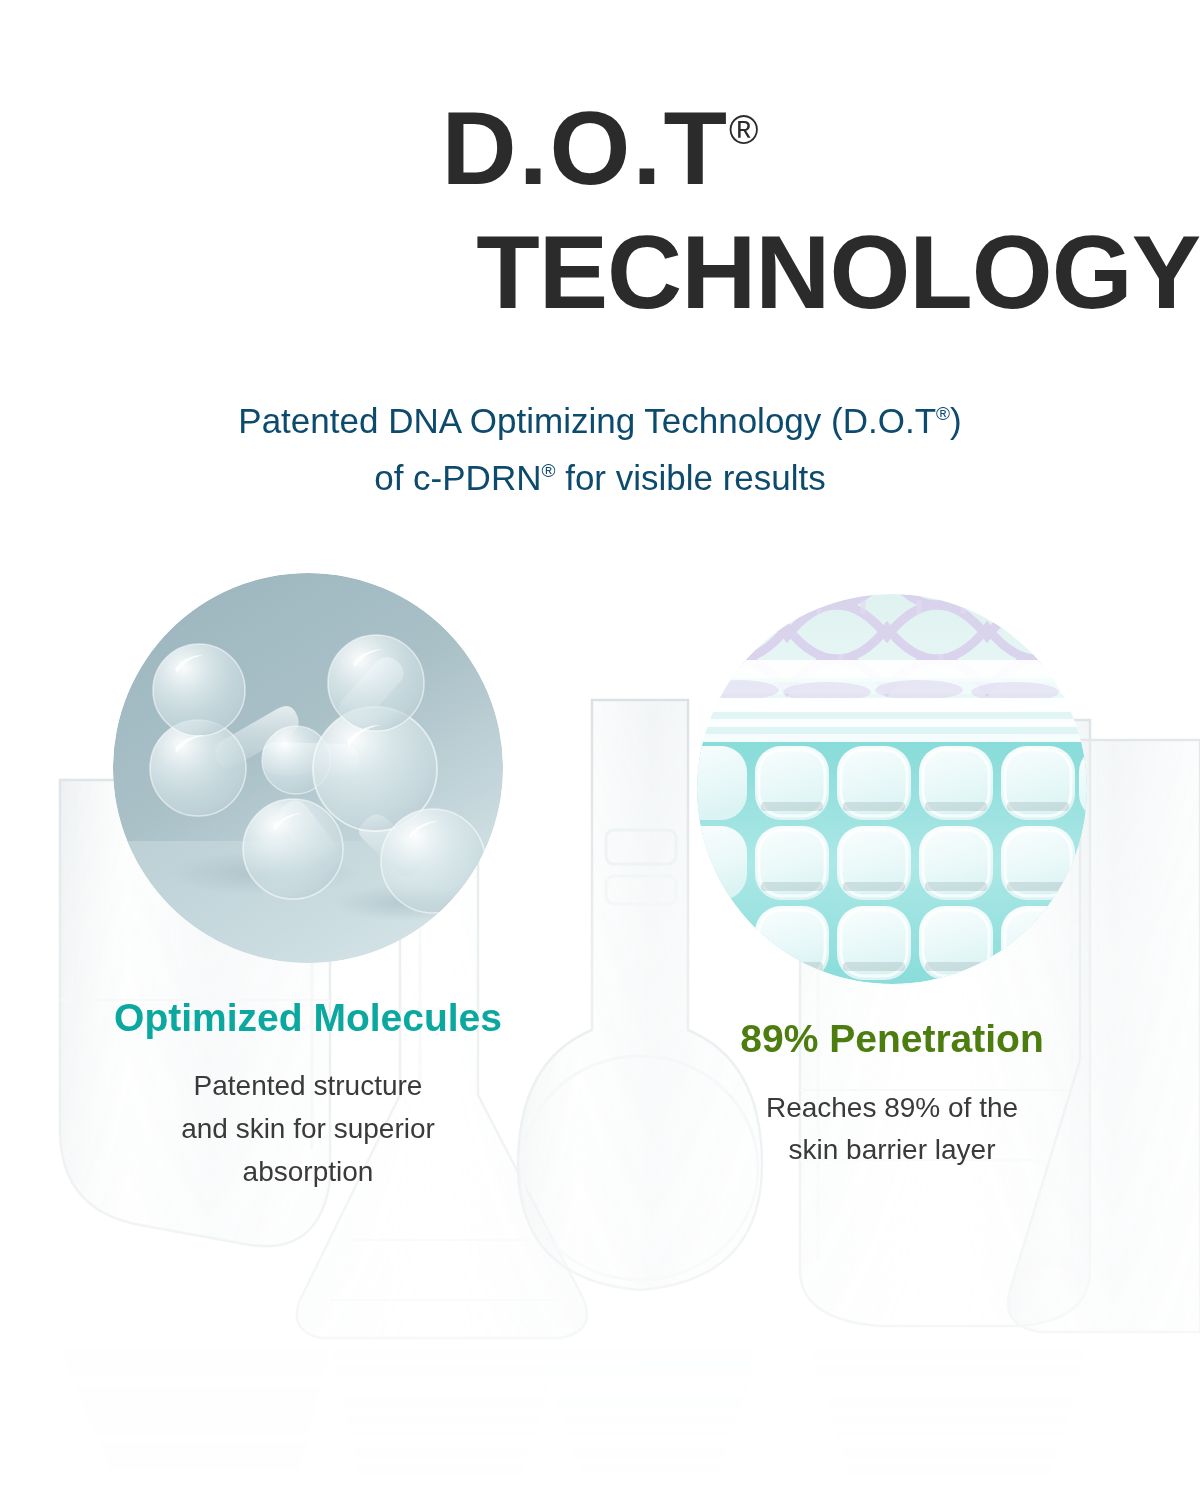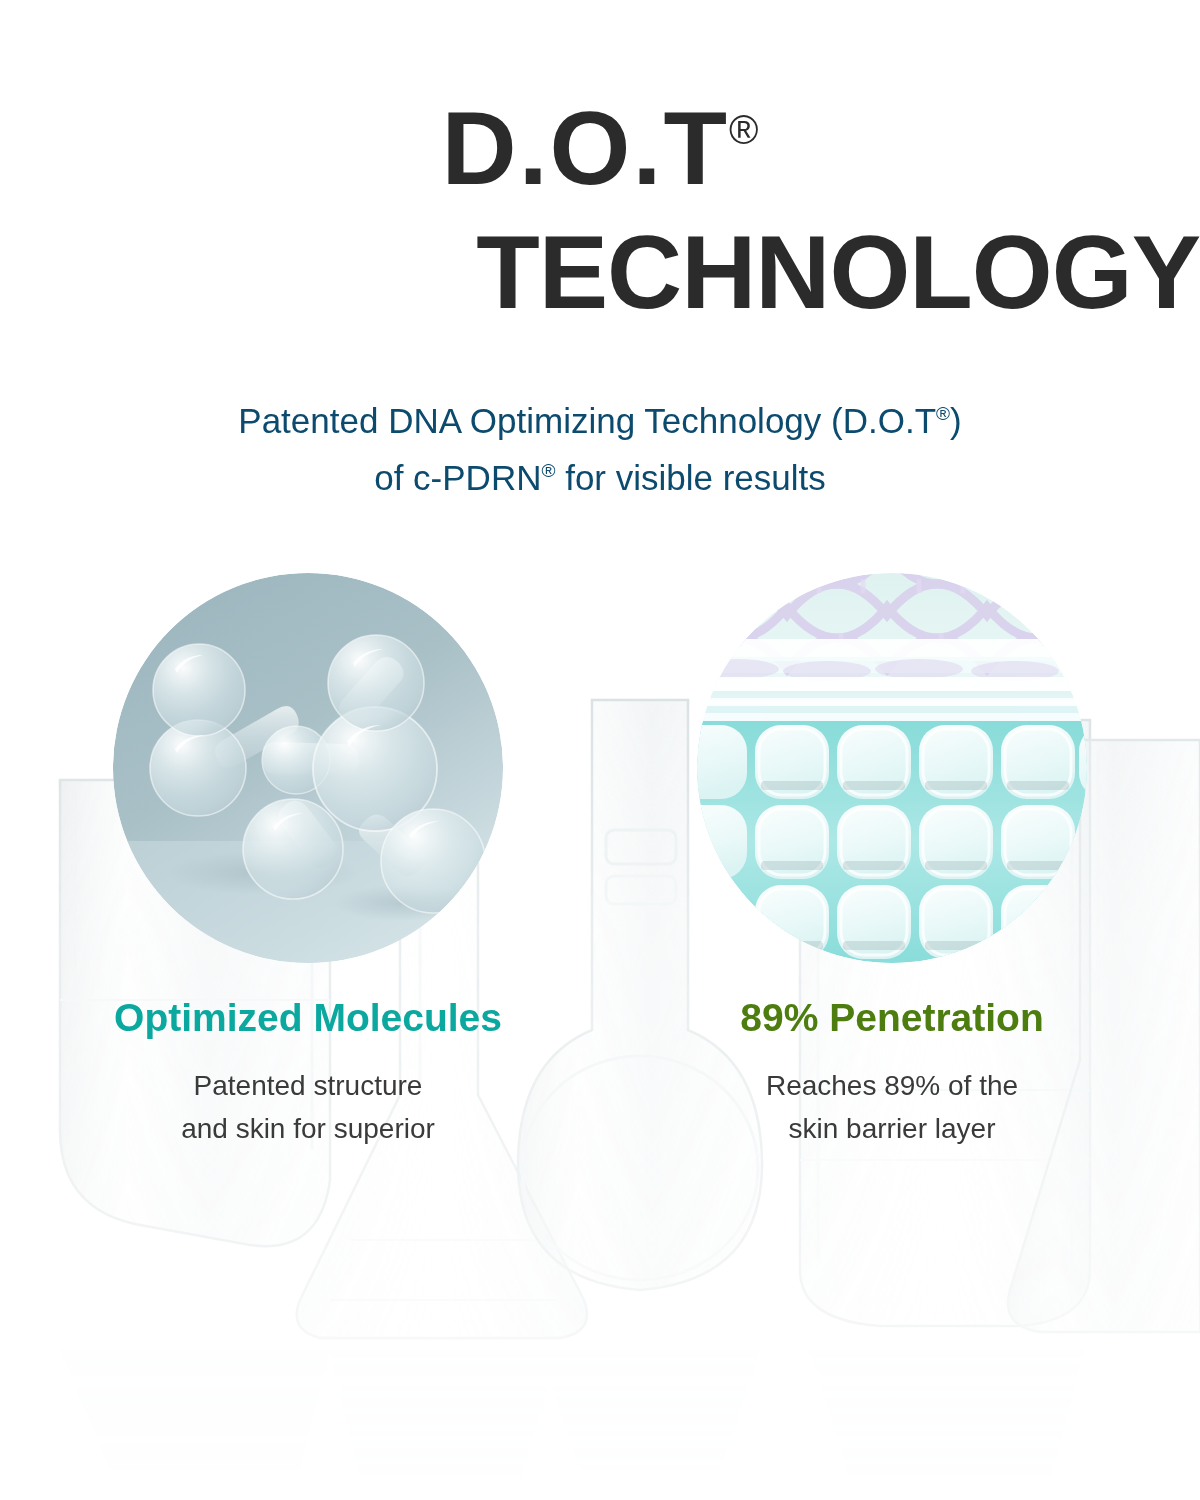--- a/index.html
+++ b/index.html
@@ -280,20 +280,21 @@
             </g>
           </g>
         </svg>
       </div>
 
       <div class="feature-heading" style="color:#0BA8A0">Optimized Molecules</div>
 
       <div class="feature-body">
         <div>Patented structure</div>
         <div>and skin for superior</div>
+        <div>absorption</div>
       </div>
     </div>
 
     <div class="feature">
 
       <div class="circle">
         <svg viewBox="0 0 390 390" width="390" height="390">
           <defs>
             <linearGradient id="skyBg" x1="0" y1="0" x2="0" y2="1">
               <stop offset="0" stop-color="#dff2f0"></stop>

